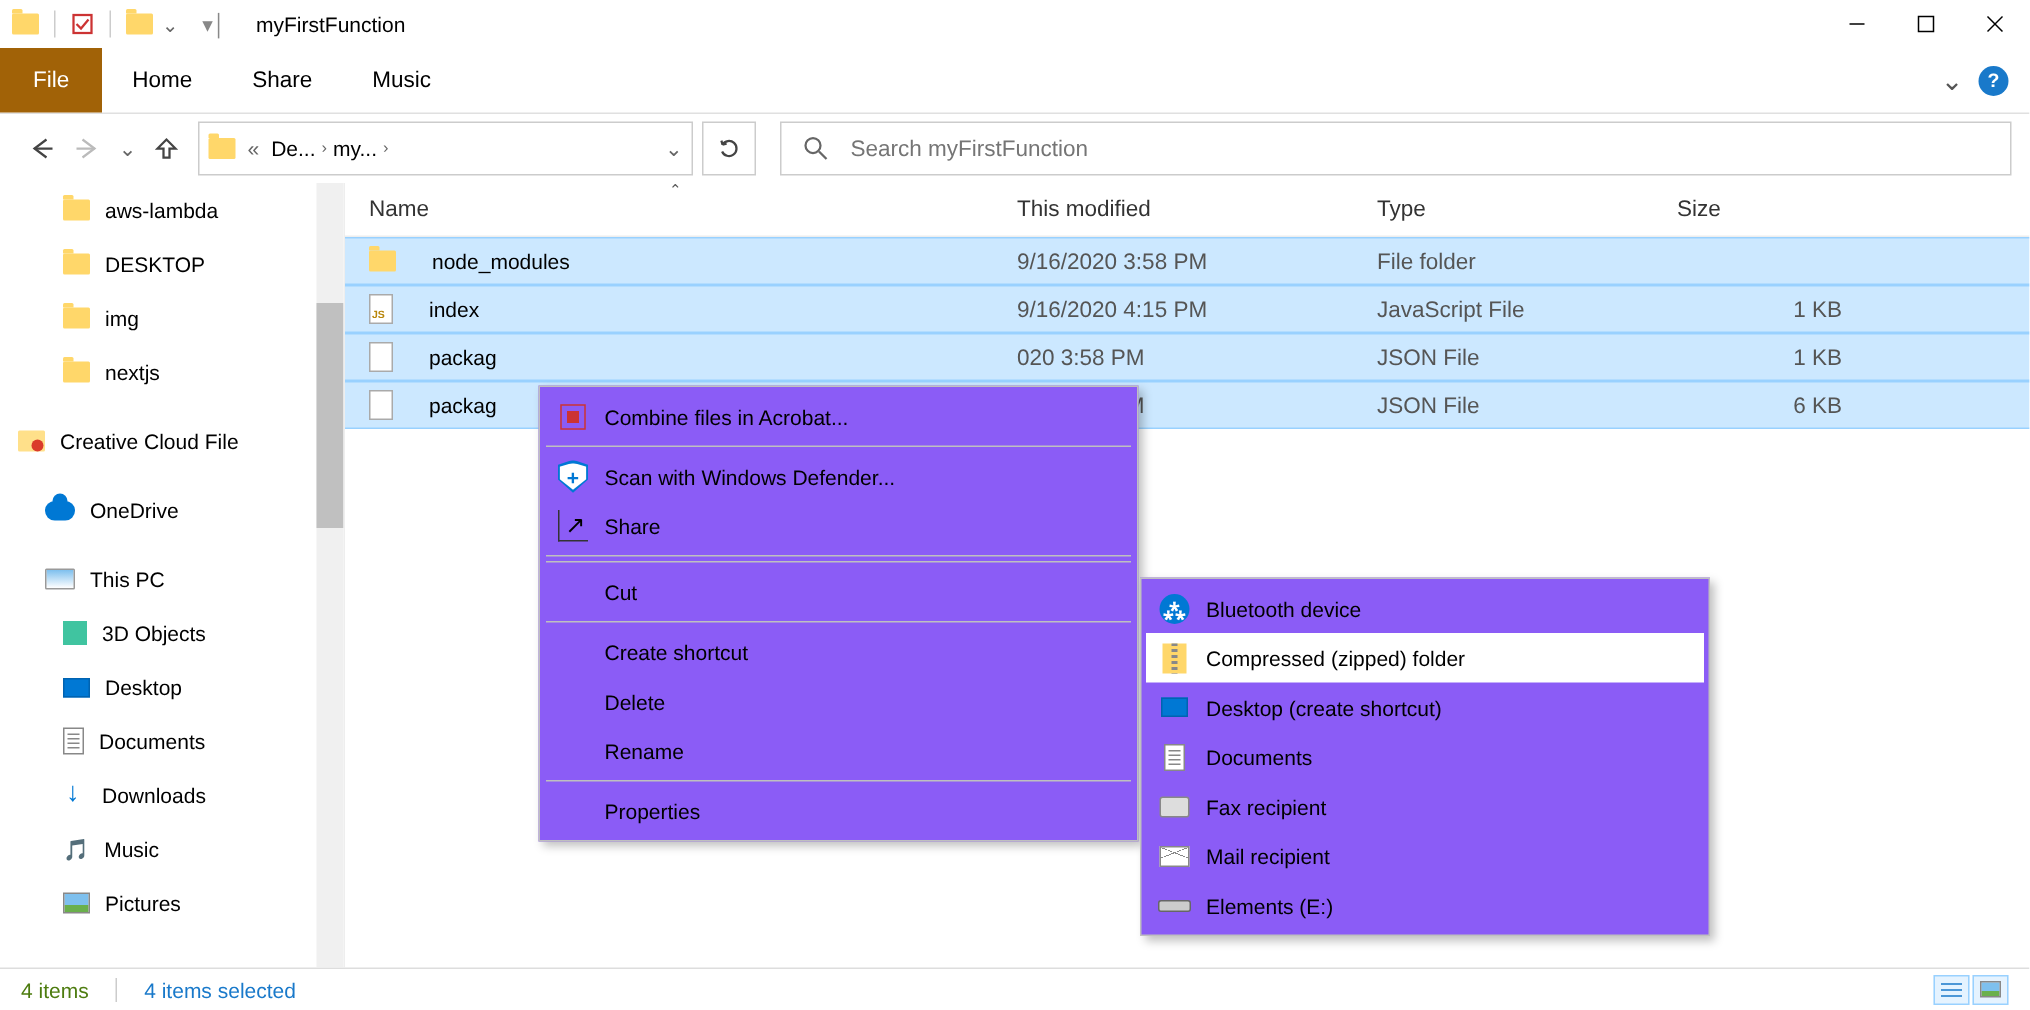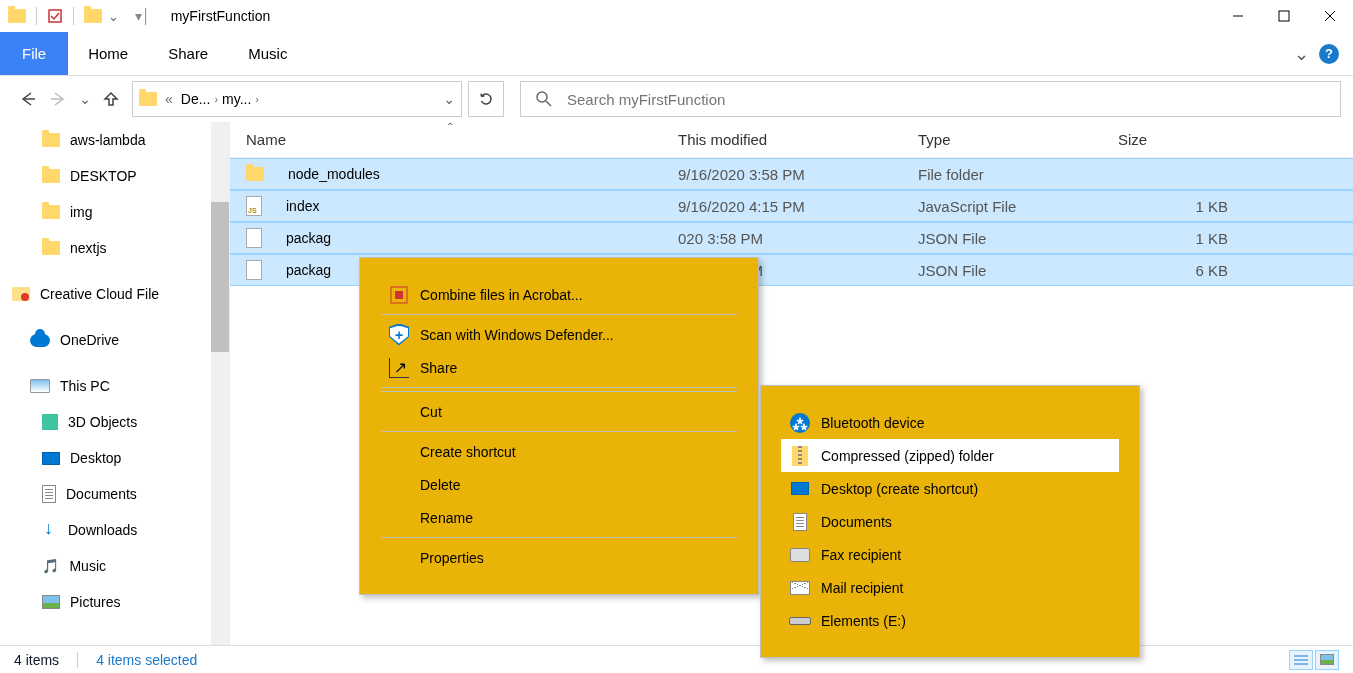--- a/index.html
+++ b/index.html
@@ -6,21 +6,21 @@
 body{background:#fff;width:1353px;height:673px;position:relative;overflow:hidden}
 .titlebar{height:32px;display:flex;align-items:center;background:#fff}
 .titlebar .qat{display:flex;align-items:center;gap:6px;padding:0 8px}
 .qat-sep{width:1px;height:18px;background:#ccc;margin:0 4px}
 .titlebar .title{padding-left:12px;font-size:14px}
 .win-controls{margin-left:auto;display:flex}
 .win-btn{width:46px;height:32px;display:flex;align-items:center;justify-content:center;font-size:13px}
 .win-btn.close{width:46px}
 .ribbon-tabs{height:44px;display:flex;align-items:stretch;border-bottom:1px solid #e0e0e0}
 .ribbon-tab{padding:0 20px;display:flex;align-items:center;font-size:15px}
-.ribbon-tab.file{background:#3b82f6;color:#fff;padding:0 22px}
+.ribbon-tab.file{background:#a16207;color:#fff;padding:0 22px}
 .ribbon-collapse{margin-left:auto;display:flex;align-items:center;gap:10px;padding-right:14px}
 .help-circle{width:20px;height:20px;border-radius:50%;background:#1979ca;color:#fff;display:flex;align-items:center;justify-content:center;font-size:13px;font-weight:bold}
 .navrow{height:46px;display:flex;align-items:center;padding:4px 12px;gap:2px}
 .nav-btn{width:30px;height:30px;display:flex;align-items:center;justify-content:center;color:#555}
 .nav-btn.dis{color:#bbb}
 .addr{flex:0 0 330px;height:36px;border:1px solid #ccc;display:flex;align-items:center;padding:0 6px;gap:4px;margin:0 4px}
 .addr .chev{color:#666;font-size:11px}
 .refresh{width:36px;height:36px;border:1px solid #ccc;display:flex;align-items:center;justify-content:center;margin-right:14px}
 .search{flex:1;height:36px;border:1px solid #ccc;display:flex;align-items:center;padding:0 14px;gap:14px}
 .search input{border:none;outline:none;flex:1;font-size:15px;color:#666}
@@ -60,21 +60,21 @@
 .cell.name{flex:0 0 432px;display:flex;align-items:center;gap:24px}
 .cell.date{flex:0 0 240px;color:#555}
 .cell.type{flex:0 0 200px;color:#555}
 .cell.size{flex:0 0 130px;text-align:right;color:#555}
 .file-icon{width:16px;height:20px;border:1px solid #aaa;background:#fff;position:relative}
 .file-icon.js:after{content:"JS";position:absolute;bottom:1px;left:1px;font-size:7px;color:#b8860b;font-weight:bold}
 .status{position:absolute;bottom:0;left:0;right:0;height:28px;border-top:1px solid #ddd;display:flex;align-items:center;padding:0 14px;gap:18px;background:#fff}
 .status-sep{width:1px;height:16px;background:#ccc}
 .view-btns{margin-left:auto;display:flex;gap:2px}
 .view-btn{width:24px;height:20px;border:1px solid #99d1ff;background:#e5f3ff;display:flex;align-items:center;justify-content:center}
-.ctx{position:absolute;background:#eab308;border:1px solid #bfbfbf;box-shadow:3px 3px 6px rgba(0,0,0,0.25);padding:20px}
+.ctx{position:absolute;background:#8b5cf6;border:1px solid #bfbfbf;box-shadow:3px 3px 6px rgba(0,0,0,0.25);padding:3px}
 .ctx.main{left:359px;top:257px;width:400px}
 .ctx.sub{left:760px;top:385px;width:380px}
 .ctx-item{height:33px;display:flex;align-items:center;padding:0 30px 0 40px;position:relative;font-size:15px}
 .ctx-item.hover{background:#fff}
 .ctx-item .arrow{margin-left:auto;font-size:11px}
 .ctx-item.dis{color:#888}
 .ctx-sep{height:1px;background:#bfbfbf;margin:3px 1px}
 .ctx-icon{position:absolute;left:8px;width:22px;height:22px;display:flex;align-items:center;justify-content:center}
 .shield{width:20px;height:22px;background:#0078d4;clip-path:polygon(50% 0,100% 15%,100% 60%,50% 100%,0 60%,0 15%)}
 .shield:after{content:"";position:absolute;inset:2px;background:#fff;clip-path:polygon(50% 0,100% 15%,100% 60%,50% 100%,0 60%,0 15%)}
@@ -285,21 +285,21 @@
           <span>packag</span>
         </div>
       <div class="cell date">020 3:58 PM</div>
       <div class="cell type">JSON File</div>
       <div class="cell size">6 KB</div>
     </div>
   </div>
 </div>
 
 <div class="status">
-  <span style="color:#0f172a">4 items</span>
+  <span style="color:#4d7c0f">4 items</span>
   <div class="status-sep"></div>
   <span style="color:#1979ca">4 items selected</span>
   <div class="view-btns">
     <div class="view-btn">
         <svg width="14" height="12">
           <line x1="0" y1="2" x2="14" y2="2" stroke="#1979ca"></line>
           <line x1="0" y1="6" x2="14" y2="6" stroke="#1979ca"></line>
           <line x1="0" y1="10" x2="14" y2="10" stroke="#1979ca"></line>
         </svg>
       </div>

